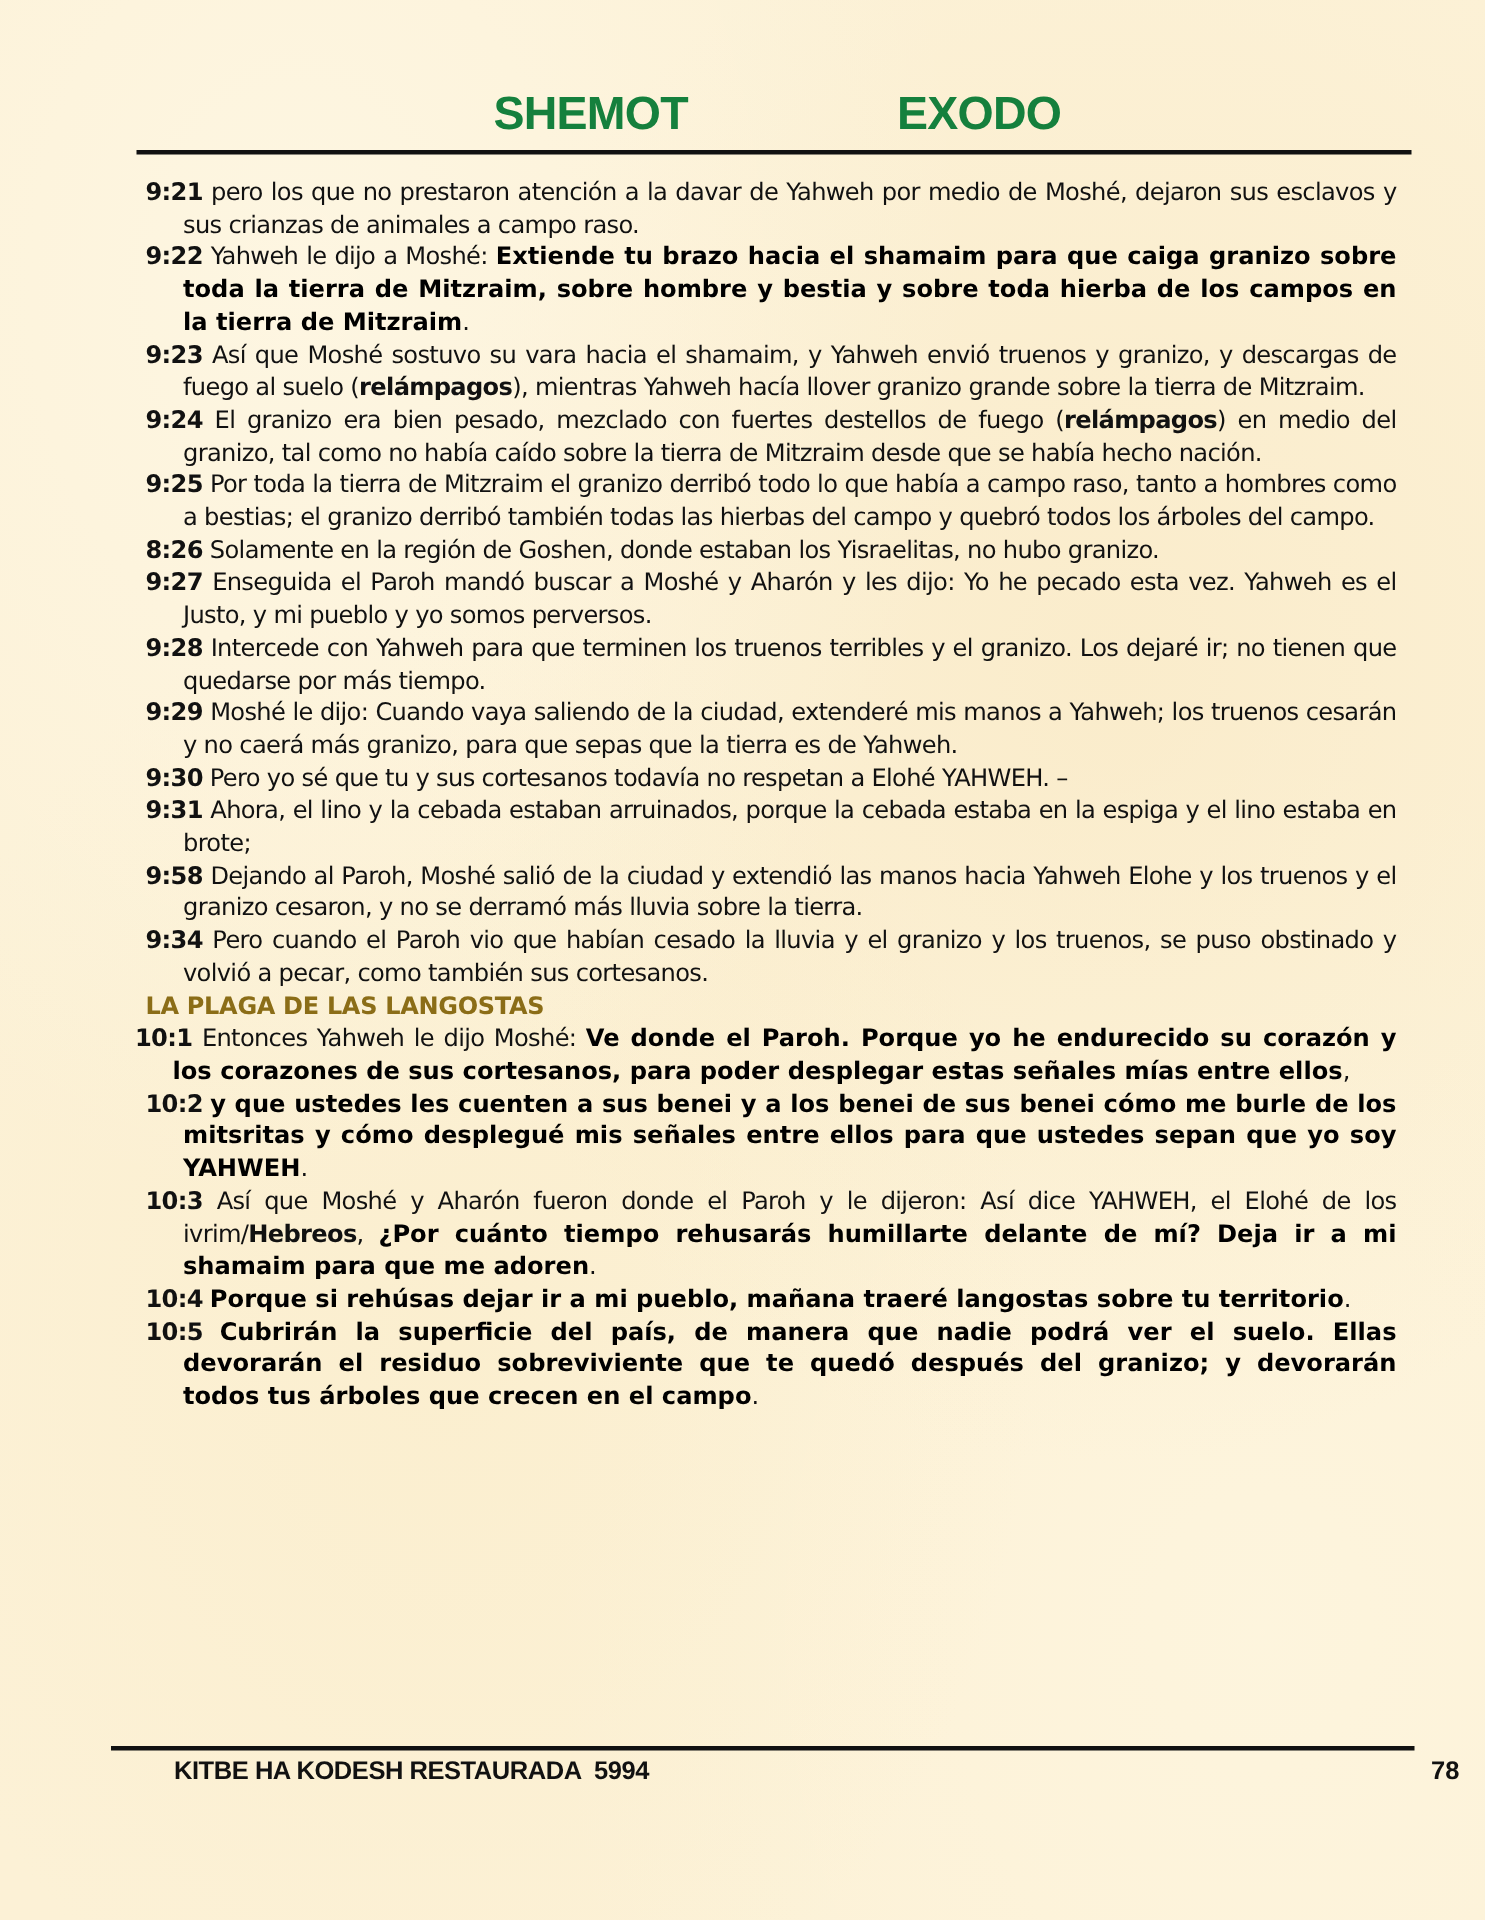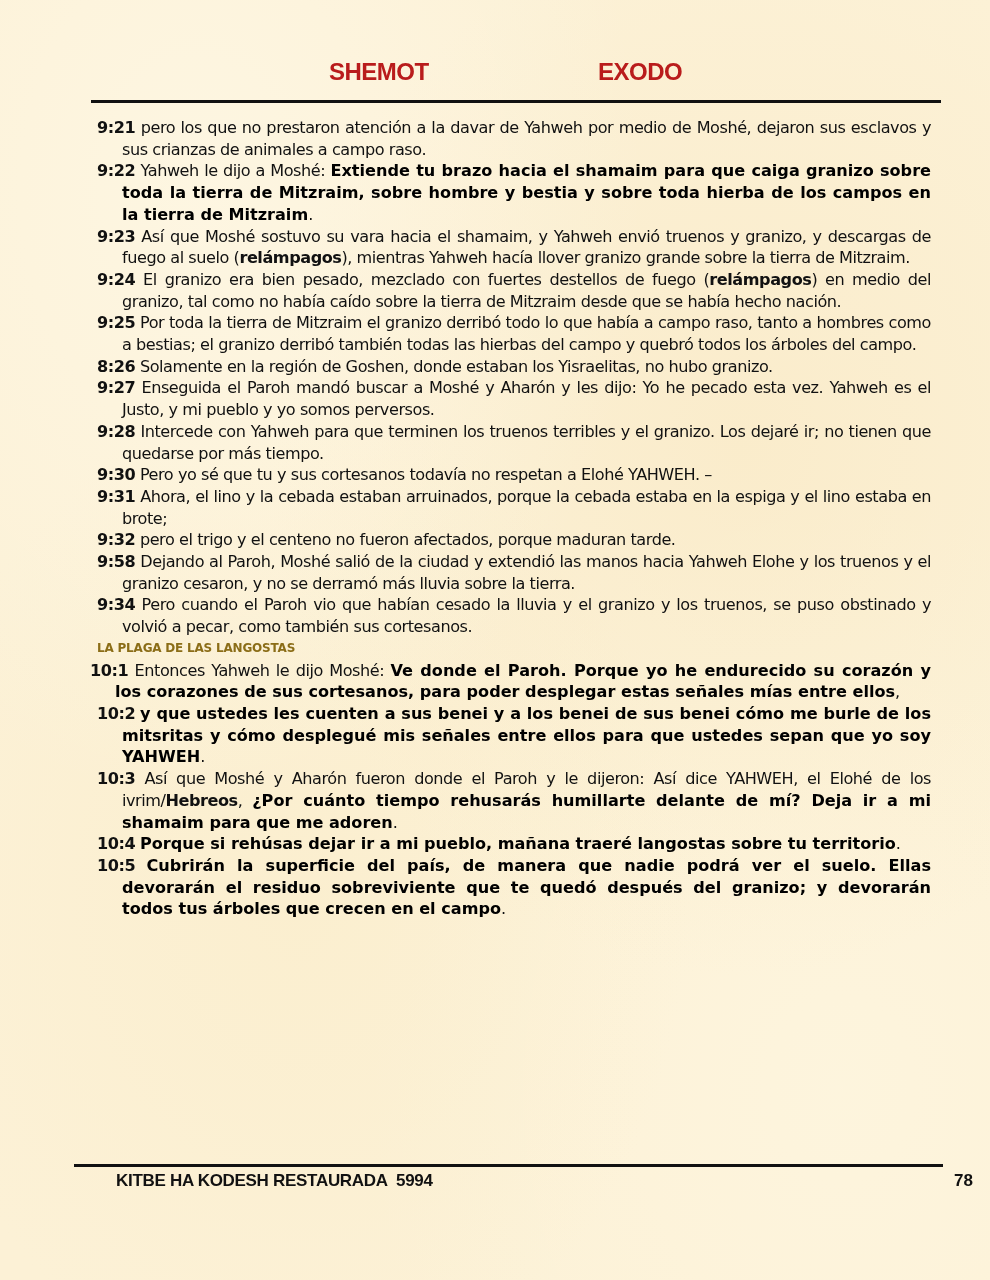--- a/index.html
+++ b/index.html
@@ -25,23 +25,23 @@
       top: 58px;
       left: 0;
       width: 990px;
       height: 32px;
     }
     .hdr-word {
       position: absolute;
       top: 0;
       font-family: "Liberation Sans", sans-serif;
       font-weight: bold;
-      font-size: 24px;
+      font-size: 31px;
       letter-spacing: -0.5px;
-      color: #b91c1c;
+      color: #15803d;
     }
     .hdr-left { left: 329px; }
     .hdr-right { left: 598px; }
     .rule-top {
       position: absolute;
       top: 100px;
       left: 91px;
       width: 850px;
       height: 3px;
       background: #111;
@@ -74,21 +74,21 @@
     .vnum.b { font-weight: bold; }
     .blue {
       color: #000000;
       font-weight: bold;
       letter-spacing: 0px;
     }
     .bold { font-weight: bold; }
     .section-heading {
       color: #8b6d17;
       font-weight: bold;
-      font-size: 12px;
+      font-size: 16px;
       margin: 0;
       letter-spacing: -0.2px;
     }
     .outdent { margin-left: -7px; }
     .page-footer {
       position: absolute;
       top: 1171px;
       left: 0;
       width: 952px;
       height: 24px;
@@ -112,23 +112,23 @@
 <div class="content">
   <div id="verses-a">
       <p class="verse"><span class="vnum">9:21</span><span> pero los que no prestaron atención a la davar de Yahweh por medio de Moshé, dejaron sus esclavos y sus crianzas de animales a campo raso.</span></p>
       <p class="verse"><span class="vnum">9:22</span><span> Yahweh le dijo a Moshé: </span><span class="blue">Extiende tu brazo hacia el shamaim para que caiga granizo sobre toda la tierra de Mitzraim, sobre hombre y bestia y sobre toda hierba de los campos en la tierra de Mitzraim</span><span>.</span></p>
       <p class="verse"><span class="vnum">9:23</span><span> Así que Moshé sostuvo su vara hacia el shamaim, y Yahweh envió truenos y granizo, y descargas de fuego al suelo (</span><span class="bold">relámpagos</span><span>), mientras Yahweh hacía llover granizo grande sobre la tierra de Mitzraim.</span></p>
       <p class="verse"><span class="vnum">9:24</span><span> El granizo era bien pesado, mezclado con fuertes destellos de fuego (</span><span class="bold">relámpagos</span><span>) en medio del granizo, tal como no había caído sobre la tierra de Mitzraim desde que se había hecho nación.</span></p>
       <p class="verse"><span class="vnum">9:25</span><span> Por toda la tierra de Mitzraim el granizo derribó todo lo que había a campo raso, tanto a hombres como a bestias; el granizo derribó también todas las hierbas del campo y quebró todos los árboles del campo.</span></p>
       <p class="verse"><span class="vnum">8:26</span><span> Solamente en la región de Goshen, donde estaban los Yisraelitas, no hubo granizo.</span></p>
       <p class="verse"><span class="vnum">9:27</span><span> Enseguida el Paroh mandó buscar a Moshé y Aharón y les dijo: Yo he pecado esta vez. Yahweh es el Justo, y mi pueblo y yo somos perversos.</span></p>
       <p class="verse"><span class="vnum">9:28</span><span> Intercede con Yahweh para que terminen los truenos terribles y el granizo. Los dejaré ir; no tienen que quedarse por más tiempo.</span></p>
+      <p class="verse"><span class="vnum">9:29</span><span> Moshé le dijo: Cuando vaya saliendo de la ciudad, extenderé mis manos a Yahweh; los truenos cesarán y no caerá más granizo, para que sepas que la tierra es de Yahweh.</span></p>
       <p class="verse"><span class="vnum">9:30</span><span> Pero yo sé que tu y sus cortesanos todavía no respetan a Elohé YAHWEH. –</span></p>
       <p class="verse"><span class="vnum">9:31</span><span> Ahora, el lino y la cebada estaban arruinados, porque la cebada estaba en la espiga y el lino estaba en brote;</span></p>
-      <p class="verse"><span class="vnum">9:32</span><span> pero el trigo y el centeno no fueron afectados, porque maduran tarde.</span></p>
       <p class="verse"><span class="vnum">9:58</span><span> Dejando al Paroh, Moshé salió de la ciudad y extendió las manos hacia Yahweh Elohe y los truenos y el granizo cesaron, y no se derramó más lluvia sobre la tierra.</span></p>
       <p class="verse"><span class="vnum">9:34</span><span> Pero cuando el Paroh vio que habían cesado la lluvia y el granizo y los truenos, se puso obstinado y volvió a pecar, como también sus cortesanos.</span></p>
     </div>
   <p class="section-heading">LA PLAGA DE LAS LANGOSTAS</p>
   <div id="verses-b">
       <p class="verse outdent"><span class="vnum b">10:1</span><span> Entonces Yahweh le dijo Moshé: </span><span class="blue">Ve donde el Paroh. Porque yo he endurecido su corazón y los corazones de sus cortesanos, para poder desplegar estas señales mías entre ellos</span><span>,</span></p>
       <p class="verse"><span class="vnum">10:2</span><span> </span><span class="blue">y que ustedes les cuenten a sus benei y a los benei de sus benei cómo me burle de los mitsritas y cómo desplegué mis señales entre ellos para que ustedes sepan que yo soy YAHWEH</span><span>.</span></p>
       <p class="verse"><span class="vnum">10:3</span><span> Así que Moshé y Aharón fueron donde el Paroh y le dijeron: Así dice YAHWEH, el Elohé de los ivrim/</span><span class="bold">Hebreos</span><span>, </span><span class="blue">¿Por cuánto tiempo rehusarás humillarte delante de mí? Deja ir a mi shamaim para que me adoren</span><span>.</span></p>
       <p class="verse"><span class="vnum">10:4</span><span> </span><span class="blue">Porque si rehúsas dejar ir a mi pueblo, mañana traeré langostas sobre tu territorio</span><span>.</span></p>
       <p class="verse"><span class="vnum">10:5</span><span> </span><span class="blue">Cubrirán la superficie del país, de manera que nadie podrá ver el suelo. Ellas devorarán el residuo sobreviviente que te quedó después del granizo; y devorarán todos tus árboles que crecen en el campo</span><span>.</span></p>

